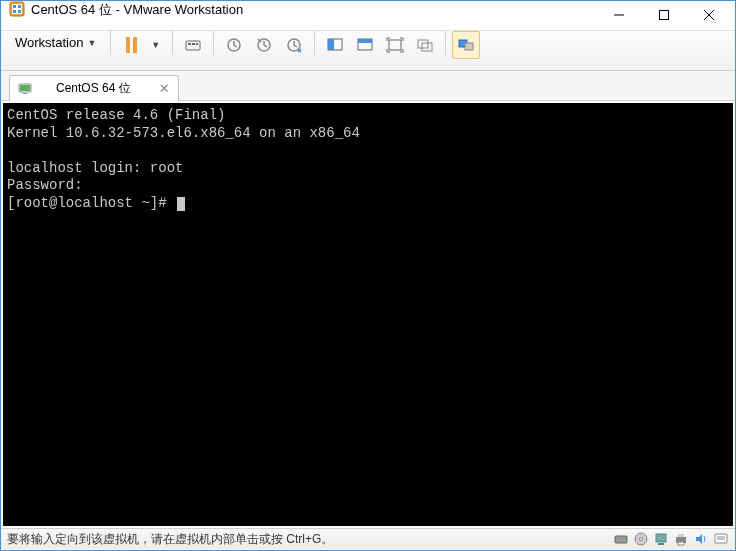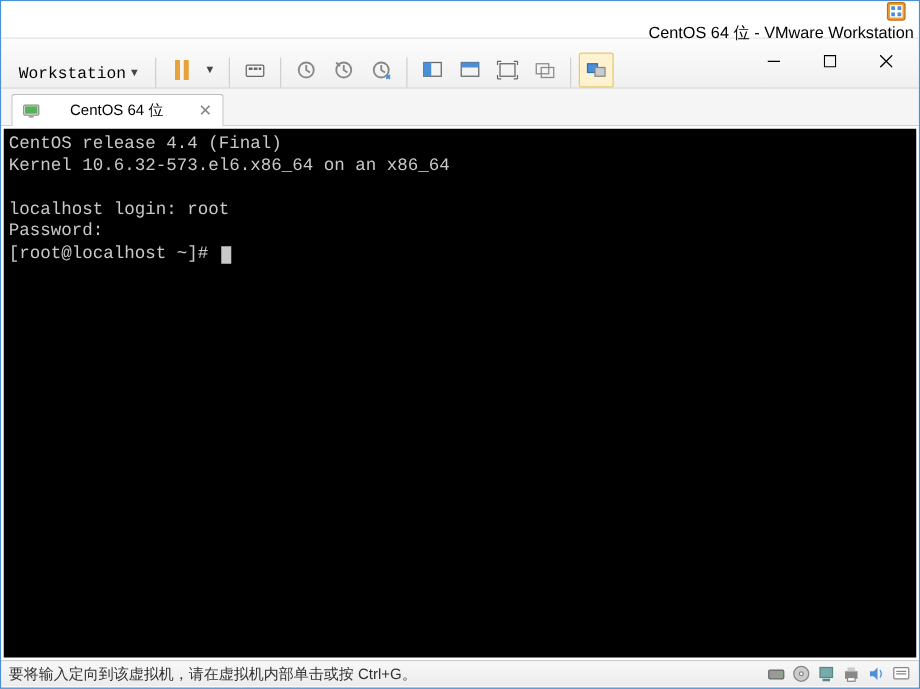--- a/index.html
+++ b/index.html
@@ -9,46 +9,44 @@
   background: #fff;
   width: 736px;
   height: 551px;
   overflow: hidden;
   border: 1px solid #4a90d9;
 }
 .titlebar {
   height: 30px;
   background: #fff;
   display: flex;
-  align-items: flex-end;
+  align-items: flex-start;
   padding: 0 4px 0 8px;
   border-bottom: 1px solid #e0e0e0;
-  flex-direction: column;
 }
 .titlebar .app-icon {
   width: 16px; height: 16px; margin-right: 6px;
   display: inline-flex; align-items: center; justify-content: center;
 }
 .titlebar .title { font-size: 13px; color: #000; flex: 1; }
 .win-controls { display: flex; }
 .win-btn {
   width: 45px; height: 28px;
   display: flex; align-items: center; justify-content: center;
   color: #000;
 }
 
 .toolbar {
   height: 40px;
   background: linear-gradient(#fcfcfc, #f0f0f0);
   border-bottom: 1px solid #d0d0d0;
   display: flex;
-  align-items: flex-end;
+  align-items: flex-start;
   padding: 0 6px;
   gap: 2px;
-  font-family: Liberation Mono, monospace;
 }
 .menu-btn {
   padding: 4px 8px;
   font-size: 13px;
   display: flex;
   align-items: center;
   gap: 4px;
   border-radius: 2px;
 }
 .sep {
@@ -262,21 +260,21 @@
           <rect x="2" y="3" width="10" height="6" fill="#5ab05a"></rect>
           <rect x="5" y="11" width="4" height="1" fill="#888"></rect>
         </svg>
     </span>
     <span>CentOS 64 位</span>
     <span class="close-x">✕</span>
   </div>
 </div>
 
 <div class="terminal-wrap">
-  <div class="terminal"><span>CentOS release 4.4 (Final)</span>
+  <div class="terminal"><span>CentOS release 4.6 (Final)</span>
 <span>Kernel 10.6.32-573.el6.x86_64 on an x86_64</span>
 <span></span>
 <span>localhost login: root</span>
 <span>Password:</span>
 <span>[root@localhost ~]# </span><span class="cursor"></span></div>
 </div>
 
 <div class="statusbar">
   <span class="msg">要将输入定向到该虚拟机，请在虚拟机内部单击或按 Ctrl+G。</span>
   <div class="status-icons">

